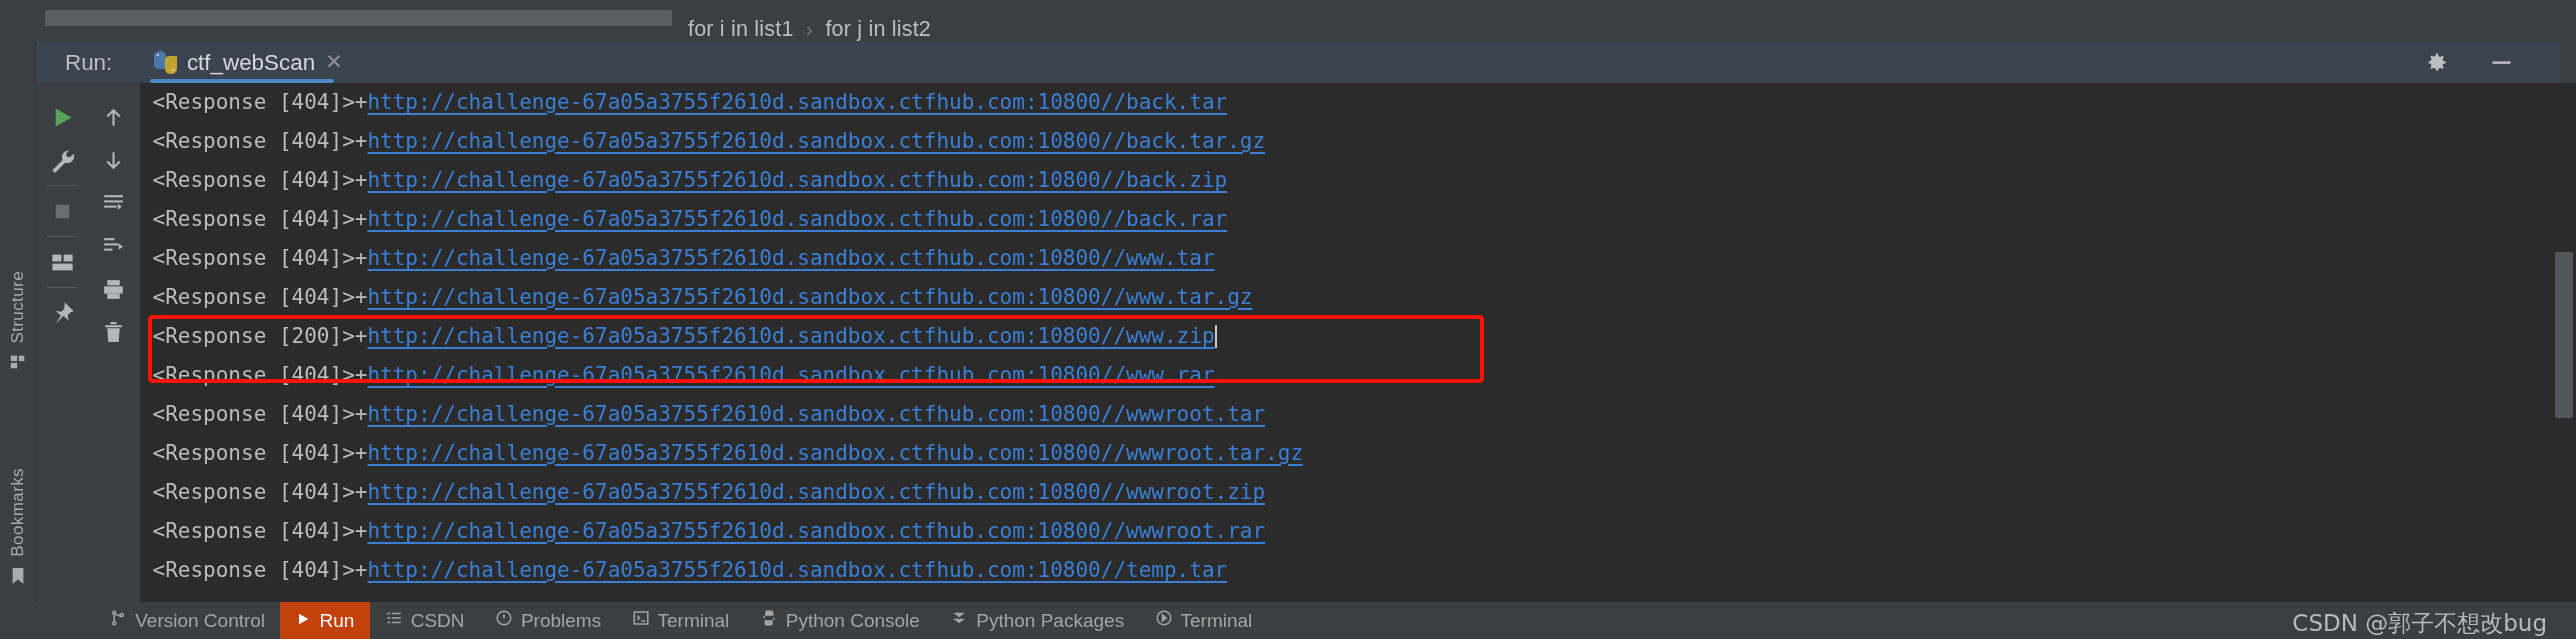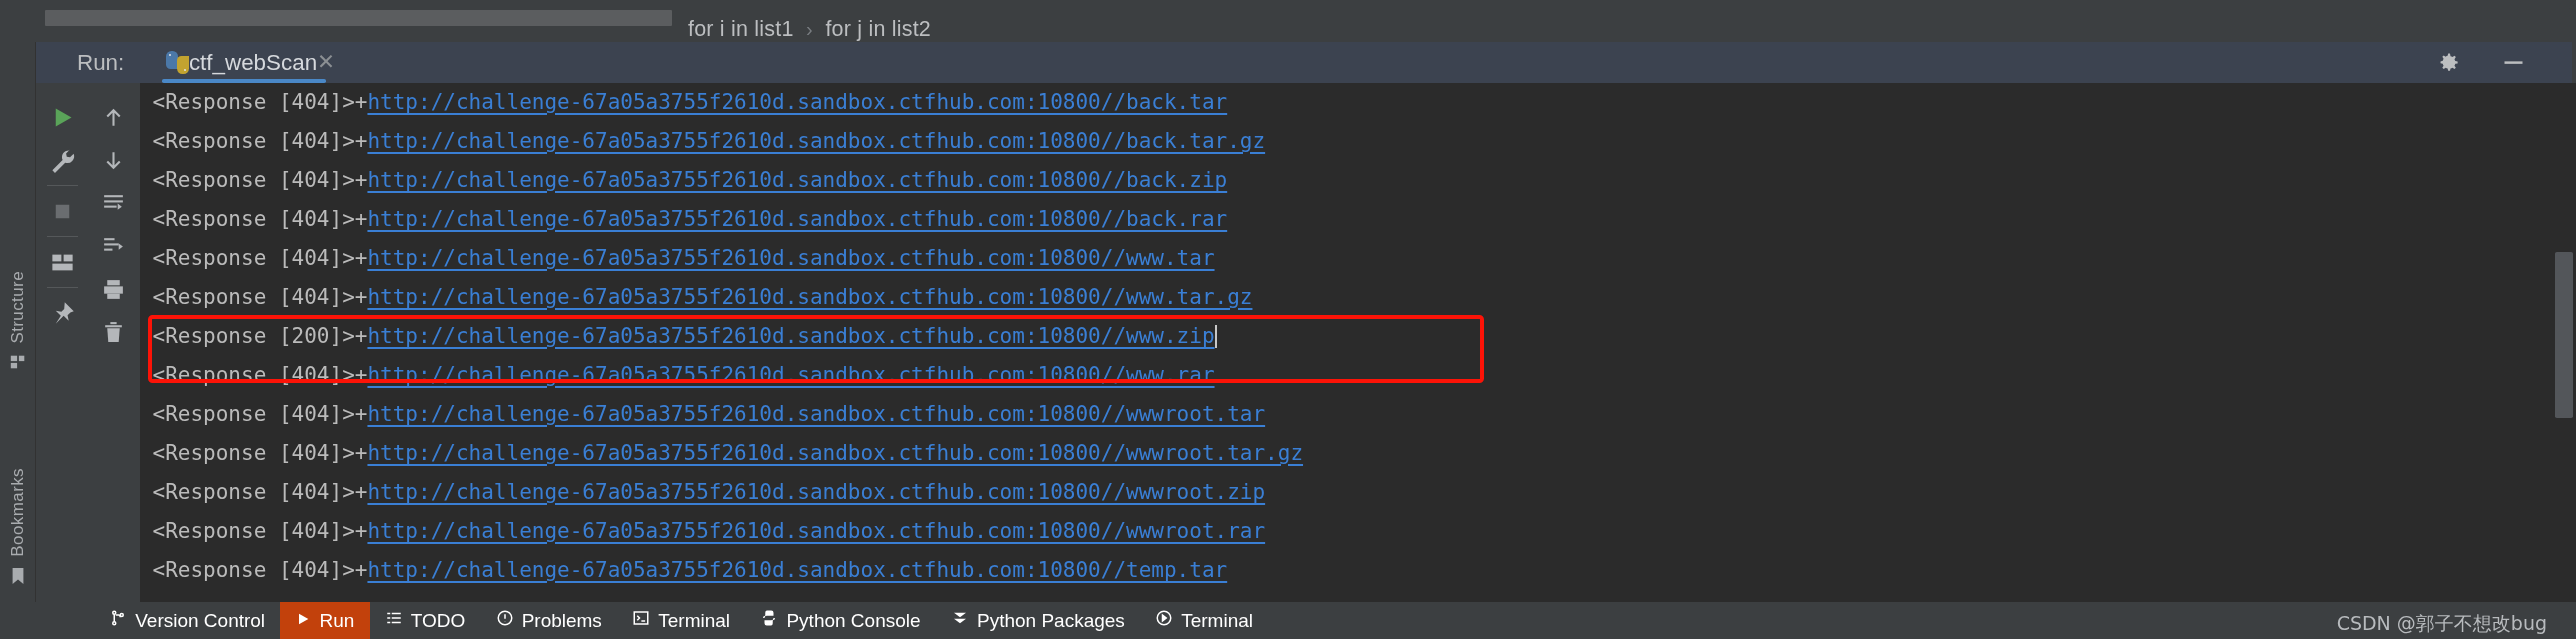--- a/index.html
+++ b/index.html
@@ -30,28 +30,28 @@
   }
   .breadcrumb {
     position:absolute; left:688px; top:0; height:42px;
     display:flex; align-items:center; gap:12.5px;
     font-size:21.5px; color:#bcbec0; letter-spacing:0.2px;
   }
   .breadcrumb .sep { color:#787c80; font-size:20px; }
 
   
   .runheader {
-    position:absolute; left:32px; top:42px; width:2540px; height:41px;
+    position:absolute; left:20px; top:42px; width:2540px; height:41px;
     background:#3c4350; display:flex; align-items:center;
   }
   .runheader .run-label {
     margin-left:45px; font-size:22.4px; color:#bcbec0;
   }
   .run-tab {
-    margin-left:38px; height:41px; display:flex; align-items:center; 
+    margin-left:38px; height:41px; display:flex; align-items:center; gap:10px;
     position:relative; padding:0 3.6px;
   }
   .run-tab .tabtext { font-size:22.4px; color:#d6d9dd; }
   .run-tab .tab-underline {
     position:absolute; left:0; right:12.5px; bottom:0; height:4.5px;
     background:#4a88c7; border-radius:1.8px;
   }
   .pyicon { width:23px; height:23px; position:relative; display:inline-block; }
   .pyicon .b1, .pyicon .b2 {
     position:absolute; width:11.7px; height:18px;
@@ -126,26 +126,26 @@
     background:#53565a; border-radius:1.8px;
   }
 
   
   .statusbar {
     position:absolute; left:0; bottom:0; width:2576px; height:37px;
     background:#3c3f41; display:flex; align-items:center;
   }
   .sitem {
     display:flex; align-items:center; gap:8px;
-    padding:0 15.2px; height:37px; font-size:19px; color:#ffffff;
+    padding:0 15.2px; height:37px; font-size:19px; color:#a3a3a3;
   }
   .sitem.first { margin-left:94px; }
   .sitem.active { background:#c2410c; color:#ffffff; }
   .watermark {
-    margin-left:auto; padding-right:29px; font-size:19px; color:#b8bbbe;
+    margin-left:auto; padding-right:29px; font-size:23px; color:#b8bbbe;
     font-family:"DejaVu Sans", sans-serif;
     margin-top:6px;
   }
   .ic { display:inline-block; }
 </style>
 </head>
 <body>
 
 <div class="app">
 
@@ -328,21 +328,21 @@
         </div>
         <div class="sitem">
           <span class="ic"><svg width="18" height="18" viewBox="0 0 24 24" fill="currentColor">
               <rect x="3" y="5" width="4" height="2"></rect>
               <rect x="9" y="5" width="12" height="2"></rect>
               <rect x="3" y="11" width="4" height="2"></rect>
               <rect x="9" y="11" width="12" height="2"></rect>
               <rect x="3" y="17" width="4" height="2"></rect>
               <rect x="9" y="17" width="12" height="2"></rect>
             </svg></span>
-          <span>TODO</span>
+          <span>CSDN</span>
         </div>
         <div class="sitem">
           <span class="ic"><svg width="18" height="18" viewBox="0 0 24 24" fill="none" stroke="currentColor" stroke-width="2">
               <circle cx="12" cy="12" r="9"></circle>
               <path d="M12 7v6M12 16.5v.5"></path>
             </svg></span>
           <span>Problems</span>
         </div>
         <div class="sitem">
           <span class="ic"><svg width="18" height="18" viewBox="0 0 24 24" fill="none" stroke="currentColor" stroke-width="2">

